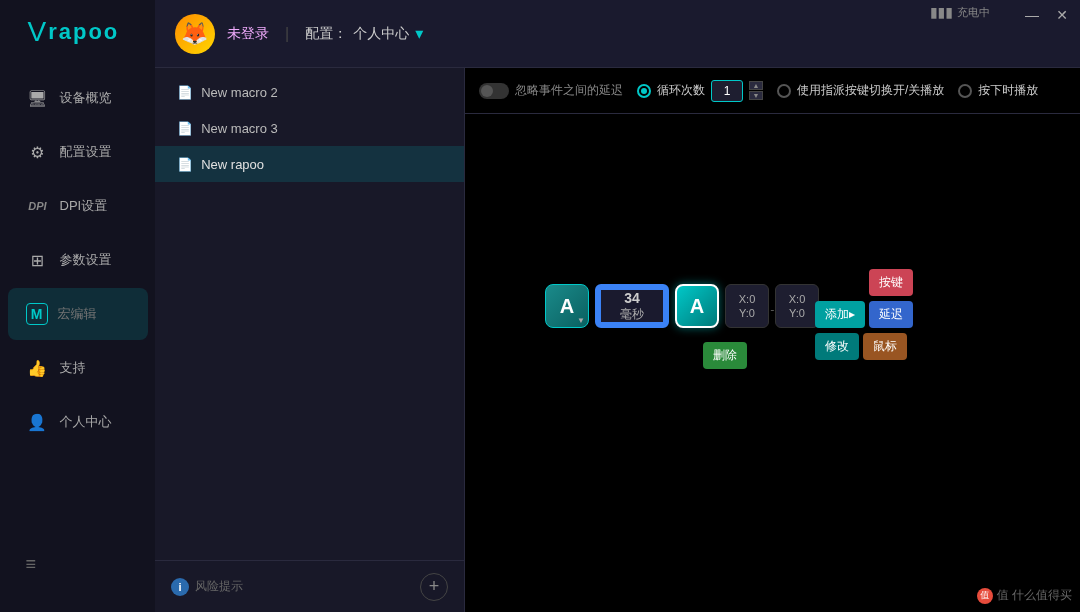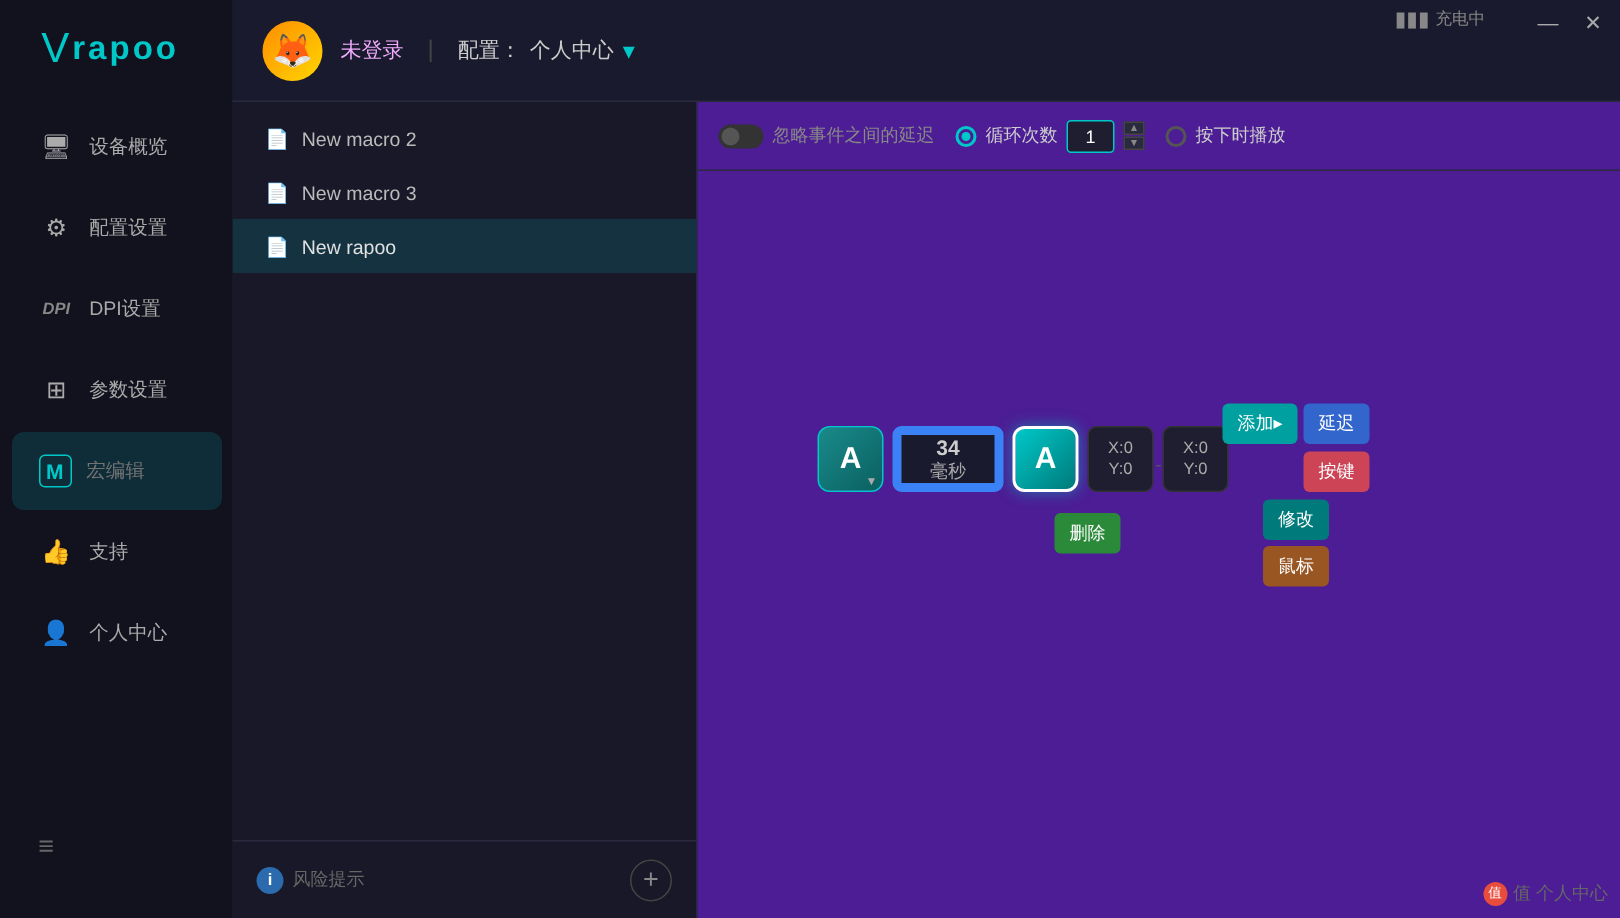--- a/index.html
+++ b/index.html
@@ -218,21 +218,21 @@
       color: #888;
       font-size: 18px;
     }
 
     
     .editor-panel {
       position: absolute;
       left: 465px; top: 68px;
       width: 615px;
       height: 544px;
-      background: #4c1d95;
+      background: #000000;
       display: flex;
       flex-direction: column;
     }
     .editor-toolbar {
       height: 46px;
       border-bottom: 1px solid #2a2a3e;
       display: flex;
       align-items: center;
       padding: 0 14px;
       gap: 14px;
@@ -546,20 +546,24 @@
     <div class="toolbar-radio-group">
       <div class="radio-dot filled"></div>
       <span>循环次数</span>
       <input type="text" class="loop-count-input" value="1" style="">
       <div class="loop-count-spinners">
         <div class="spinner-btn">▲</div>
         <div class="spinner-btn">▼</div>
       </div>
     </div>
 
+    <div class="toolbar-radio-group">
+      <div class="radio-dot empty"></div>
+      <span>使用指派按键切换开/关播放</span>
+    </div>
 
     <div class="toolbar-radio-group">
       <div class="radio-dot empty"></div>
       <span>按下时播放</span>
     </div>
   </div>
 
   <div class="editor-canvas">
 
 
@@ -587,37 +591,37 @@
       </div>
 
       <div class="xy-node">
         <span>X:0</span>
         <span>Y:0</span>
       </div>
     </div>
 
     <div style="position:absolute; top:155px; left:350px; display:flex; flex-direction:column; gap:5px;">
 
+      <div style="display:flex; justify-content:flex-end;">
+        <button class="popup-btn red">按键</button>
+      </div>
+
       <div style="display:flex; gap:4px; align-items:center;">
         <button class="popup-btn cyan">添加▸</button>
         <button class="popup-btn blue">延迟</button>
       </div>
 
-      <div style="display:flex; justify-content:flex-end;">
-        <button class="popup-btn red">按键</button>
-      </div>
-
-      <div style="display:flex; gap:4px; align-items:center;flex-direction:column;">
+      <div style="display:flex; gap:4px; align-items:center;">
         <button class="popup-btn cyan" style="background:#007a7a;">修改</button>
         <button class="popup-btn red" style="background:#995522;">鼠标</button>
       </div>
     </div>
 
     <div style="position:absolute; top:228px; left:214px;">
       <button class="popup-btn green" style="background:#2a8a3a;font-size:12px;">删除</button>
     </div>
   </div>
 </div>
 
 <div class="watermark">
   <div class="watermark-dot">值</div>
-  <span>值 个人中心</span>
+  <span>值 什么值得买</span>
 </div>
 
 </body></html>

